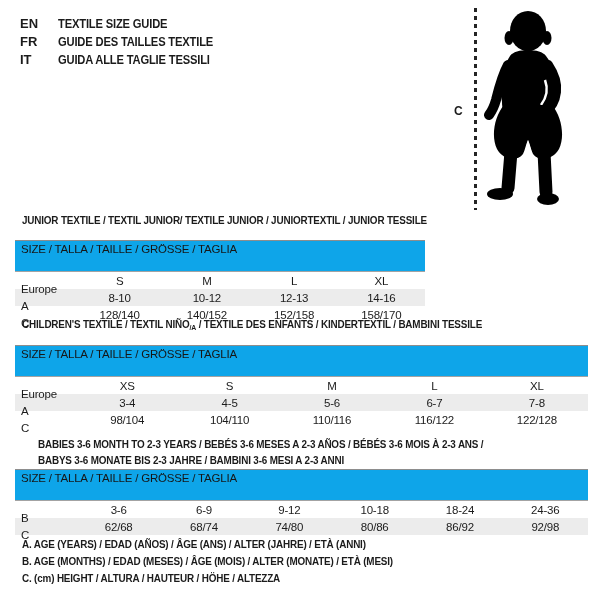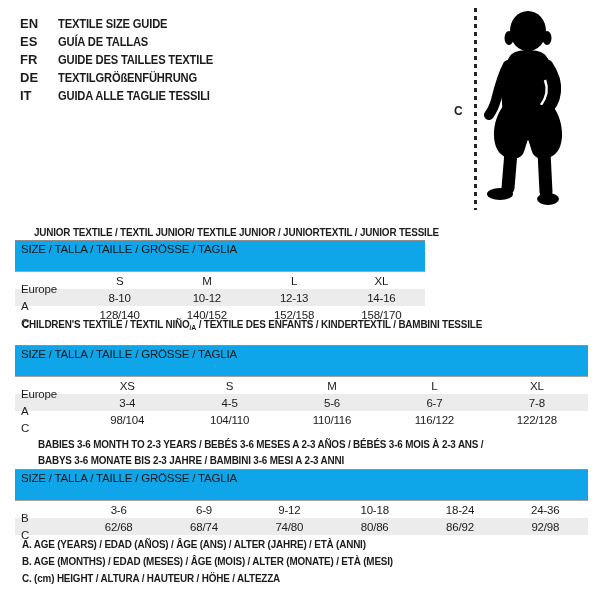--- a/index.html
+++ b/index.html
@@ -47,30 +47,22 @@
 </style>
 </head>
 <body>
 
 <div class="abs lang-block">
   <div class="lang-row">
     <span class="lang-code">EN</span>
     <span class="lang-label cond">TEXTILE SIZE GUIDE</span>
   </div>
   <div class="lang-row">
-    <span class="lang-code">ES</span>
-    <span class="lang-label cond">GUÍA DE TALLAS</span>
-  </div>
-  <div class="lang-row">
     <span class="lang-code">FR</span>
     <span class="lang-label cond">GUIDE DES TAILLES TEXTILE</span>
-  </div>
-  <div class="lang-row">
-    <span class="lang-code">DE</span>
-    <span class="lang-label cond">TEXTILGRÖßENFÜHRUNG</span>
   </div>
   <div class="lang-row">
     <span class="lang-code">IT</span>
     <span class="lang-label cond">GUIDA ALLE TAGLIE TESSILI</span>
   </div>
 </div>
 
 <span class="abs c-label">C</span>
 <div class="abs dash-line"></div>
 <svg class="abs baby-svg" width="90" height="200" viewBox="0 0 90 200" xmlns="http://www.w3.org/2000/svg">
@@ -93,21 +85,21 @@
     <path d="M47,130 L39,160 L56,160 Z" fill="#ffffff"></path>
 
     <path d="M30,142 L27,178" fill="none" stroke="#000" stroke-width="13" stroke-linecap="round"></path>
     <path d="M63,142 L65,182" fill="none" stroke="#000" stroke-width="13" stroke-linecap="round"></path>
 
     <ellipse cx="19" cy="184" rx="13" ry="6"></ellipse>
     <ellipse cx="67" cy="189" rx="11" ry="6"></ellipse>
   </g>
 </svg>
 
-<h2 class="abs sec-title nowrap" style="left:22px;top:212px;margin:12px;">
+<h2 class="abs sec-title nowrap" style="left:22px;top:212px;margin:0;">
   <span class="cond">JUNIOR TEXTILE / TEXTIL JUNIOR/ TEXTILE JUNIOR / JUNIORTEXTIL / JUNIOR TESSILE</span>
 </h2>
 <div class="abs tbl" style="left:15px;top:240px;width:410px;">
   <div class="tbl-head">SIZE / TALLA / TAILLE / GRÖSSE / TAGLIA</div>
   <div class="trow">
     <span class="cell lbl">Europe</span>
     <span class="cell">S</span>
     <span class="cell">M</span>
     <span class="cell">L</span>
     <span class="cell">XL</span>

